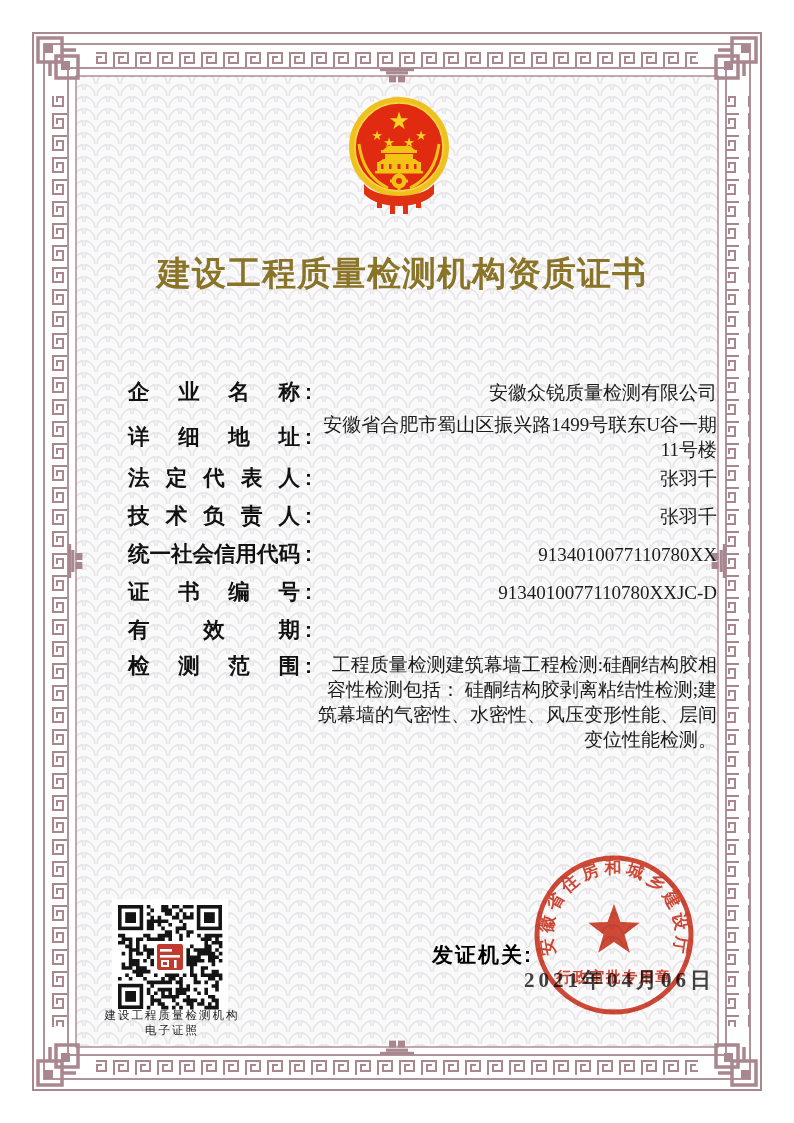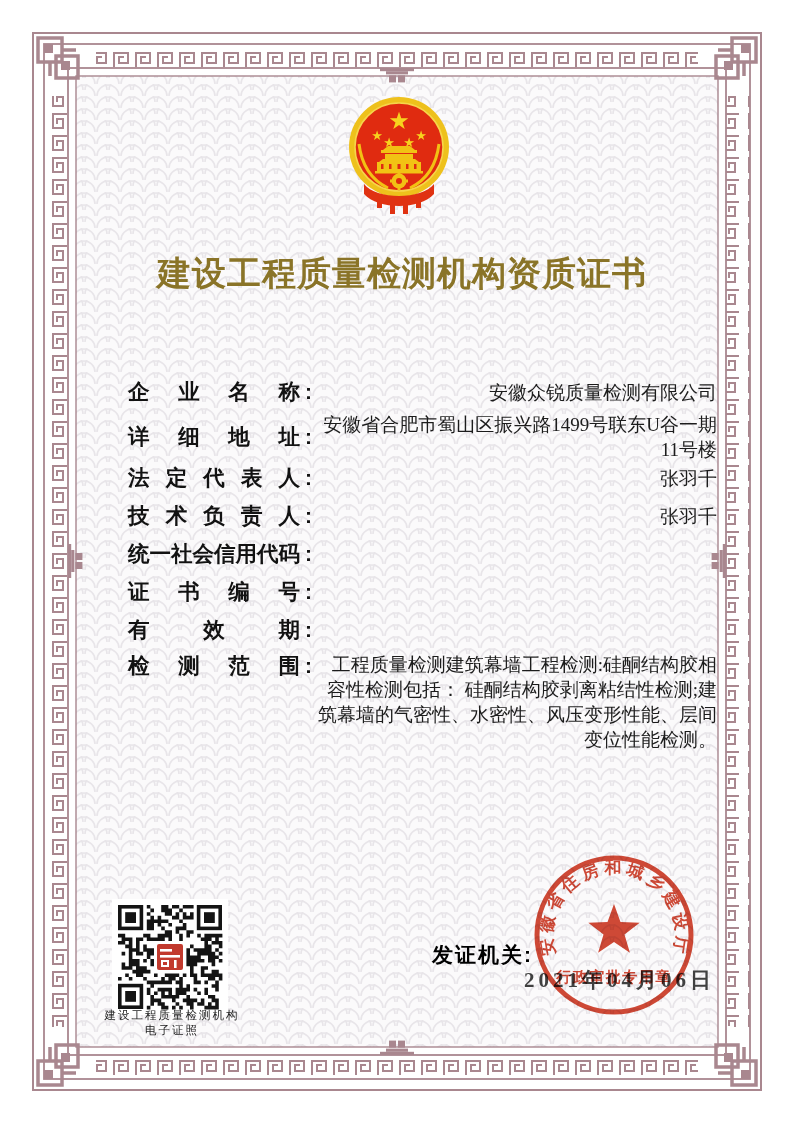--- a/index.html
+++ b/index.html
@@ -181,29 +181,31 @@
           <span>统</span>
           <span>一</span>
           <span>社</span>
           <span>会</span>
           <span>信</span>
           <span>用</span>
           <span>代</span>
           <span>码</span>
         </div>
       <span class="colon">:</span>
+      <div class="fvalue">9134010077110780XX</div>
     </div>
     <div class="row">
       <div class="flabel js-justify">
           <span>证</span>
           <span>书</span>
           <span>编</span>
           <span>号</span>
         </div>
       <span class="colon">:</span>
+      <div class="fvalue">9134010077110780XXJC-D</div>
     </div>
     <div class="row r7">
       <div class="flabel js-justify">
           <span>有</span>
           <span>效</span>
           <span>期</span>
         </div>
       <span class="colon">:</span>
     </div>
     <div class="row top">

